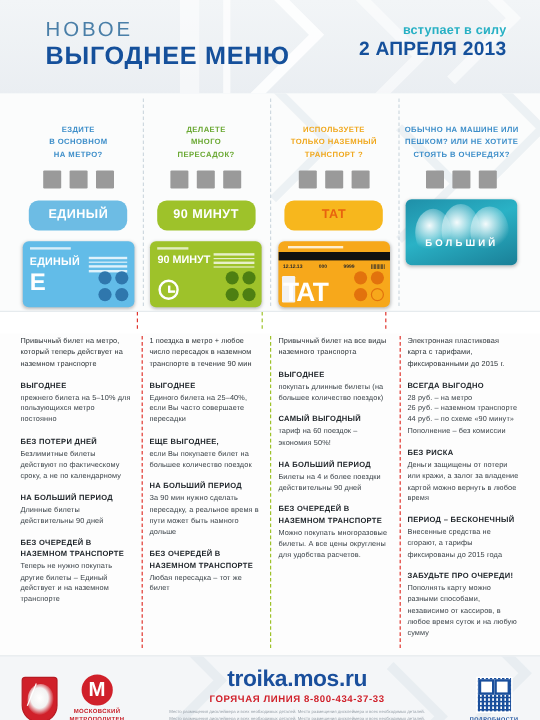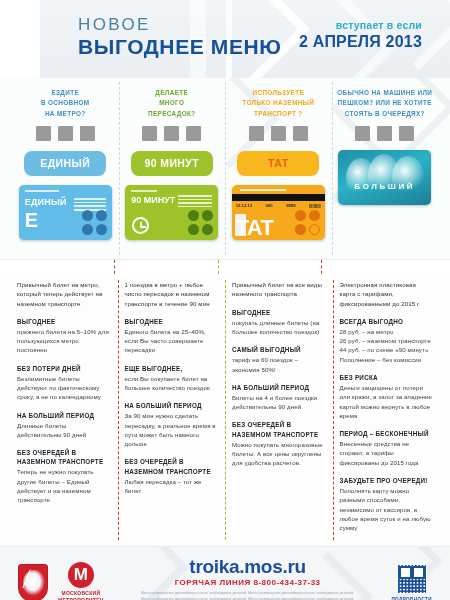--- a/index.html
+++ b/index.html
@@ -10,21 +10,20 @@
     overflow: hidden;
     position: relative;
   }
 
   
   .header {
     position: relative;
     height: 78px;
     background: linear-gradient(180deg,#f2f5f7 0%, #eaeef2 100%);
     overflow: hidden;
-    margin-left: 40px;
   }
   .hdr-deco { position: absolute; top: 0; left: 0; right: 0; bottom: 0; overflow: hidden; }
   .hdr-deco .chev {
     position: absolute;
     border: 9px solid rgba(255,255,255,0.85);
     border-right: none; border-bottom: none;
     width: 78px; height: 78px;
     transform: rotate(135deg);
   }
   .hdr-deco .chev.c1 { top: -10px; left: 176px; }
@@ -68,21 +67,21 @@
   .top-deco .g2 { top: 40px; left: 300px; }
   .top-deco .g3 { top: -6px; left: 372px; }
 
   .qcols {
     position: relative; display: flex; height: 100%;
     padding: 0 12px;
   }
   .qcol {
     flex: 1 1 0; position: relative;
     display: flex; flex-direction: column; align-items: center;
-    padding-top: 10px;
+    padding-top: 26px;
   }
   .qcol + .qcol::before {
     content:""; position: absolute; left: 0; top: 4px; bottom: 4px;
     border-left: 1px dashed #cfd9e0;
   }
   .qtext {
     text-align: center; font-size: 6.4px; font-weight: bold;
     line-height: 1.62; letter-spacing: .35px;
     min-height: 30px;
   }
@@ -265,21 +264,21 @@
       <div class="band b2"></div>
     <div class="chev c1"></div>
       <div class="chev c2"></div>
       <div class="chev c3"></div>
   </div>
   <div class="hdr-left">
     <div class="hdr-line1">НОВОЕ</div>
     <div class="hdr-line2">ВЫГОДНЕЕ МЕНЮ</div>
   </div>
   <div class="hdr-right">
-    <div class="hdr-r1">вступает в если</div>
+    <div class="hdr-r1">вступает в силу</div>
     <div class="hdr-r2">2 АПРЕЛЯ 2013</div>
   </div>
 </div>
 
 <div class="top-panel">
   <div class="top-deco">
     <div class="g g1"></div>
       <div class="g g2"></div>
       <div class="g g3"></div>
   </div>

